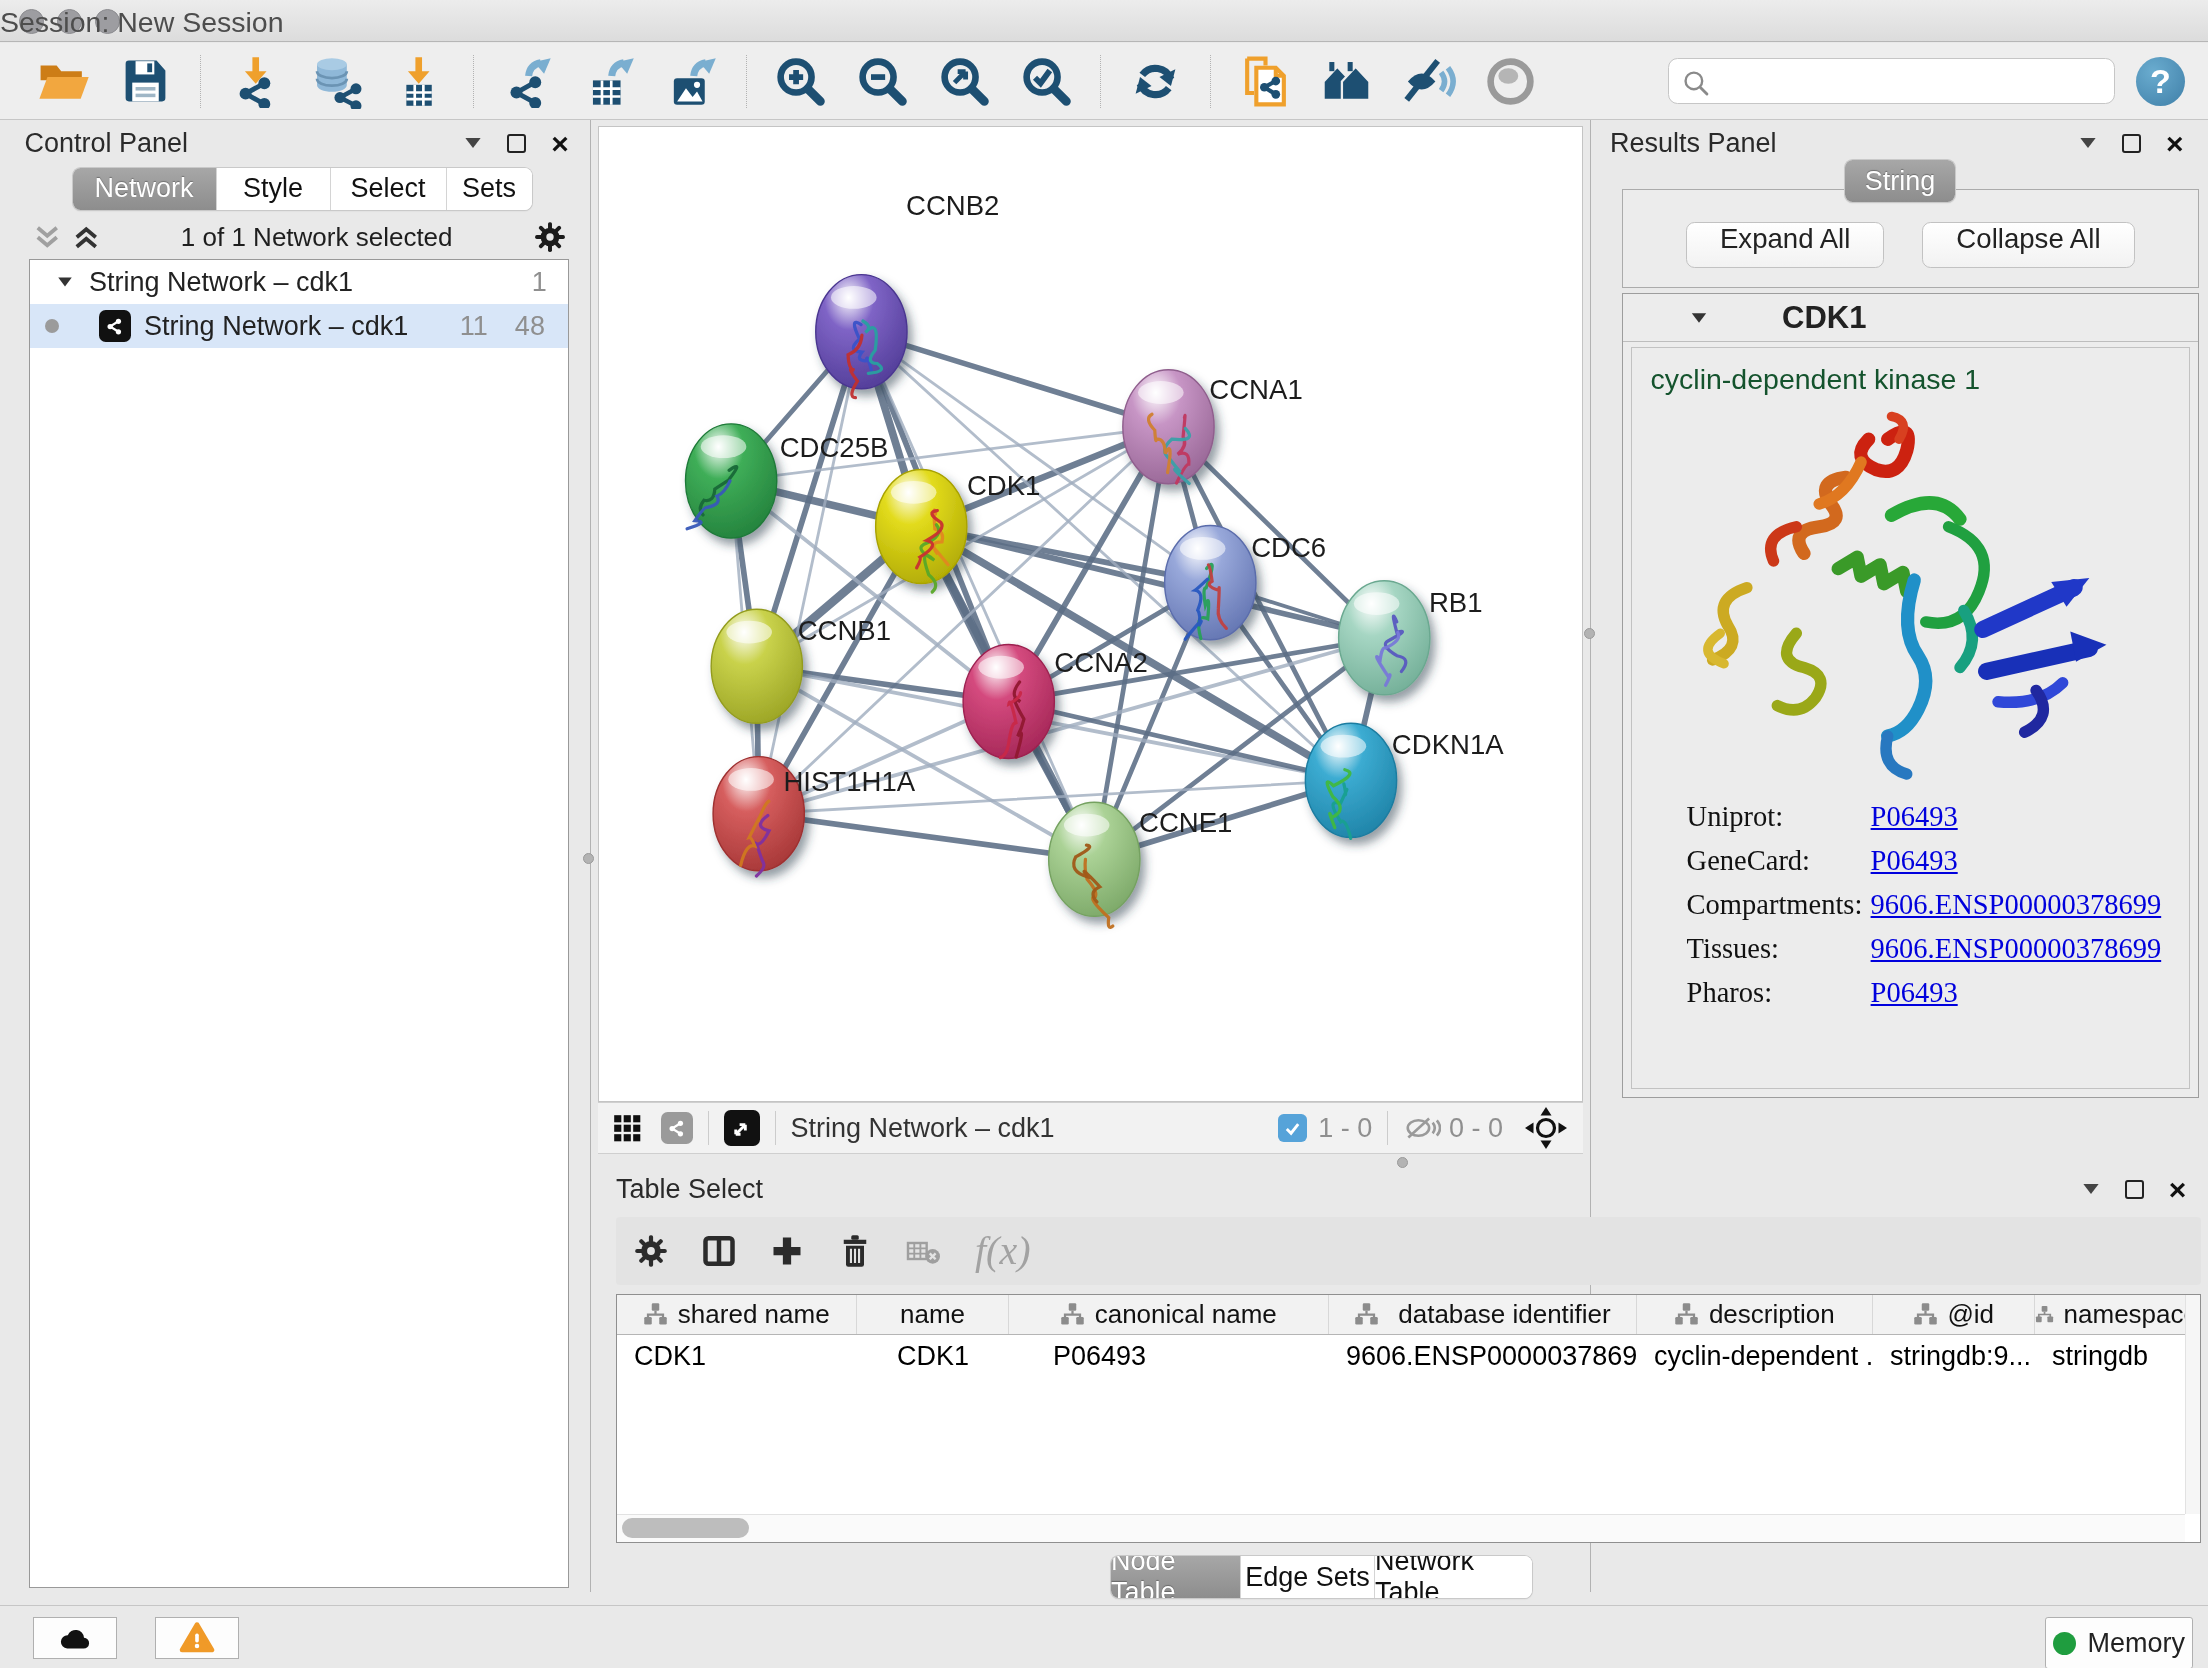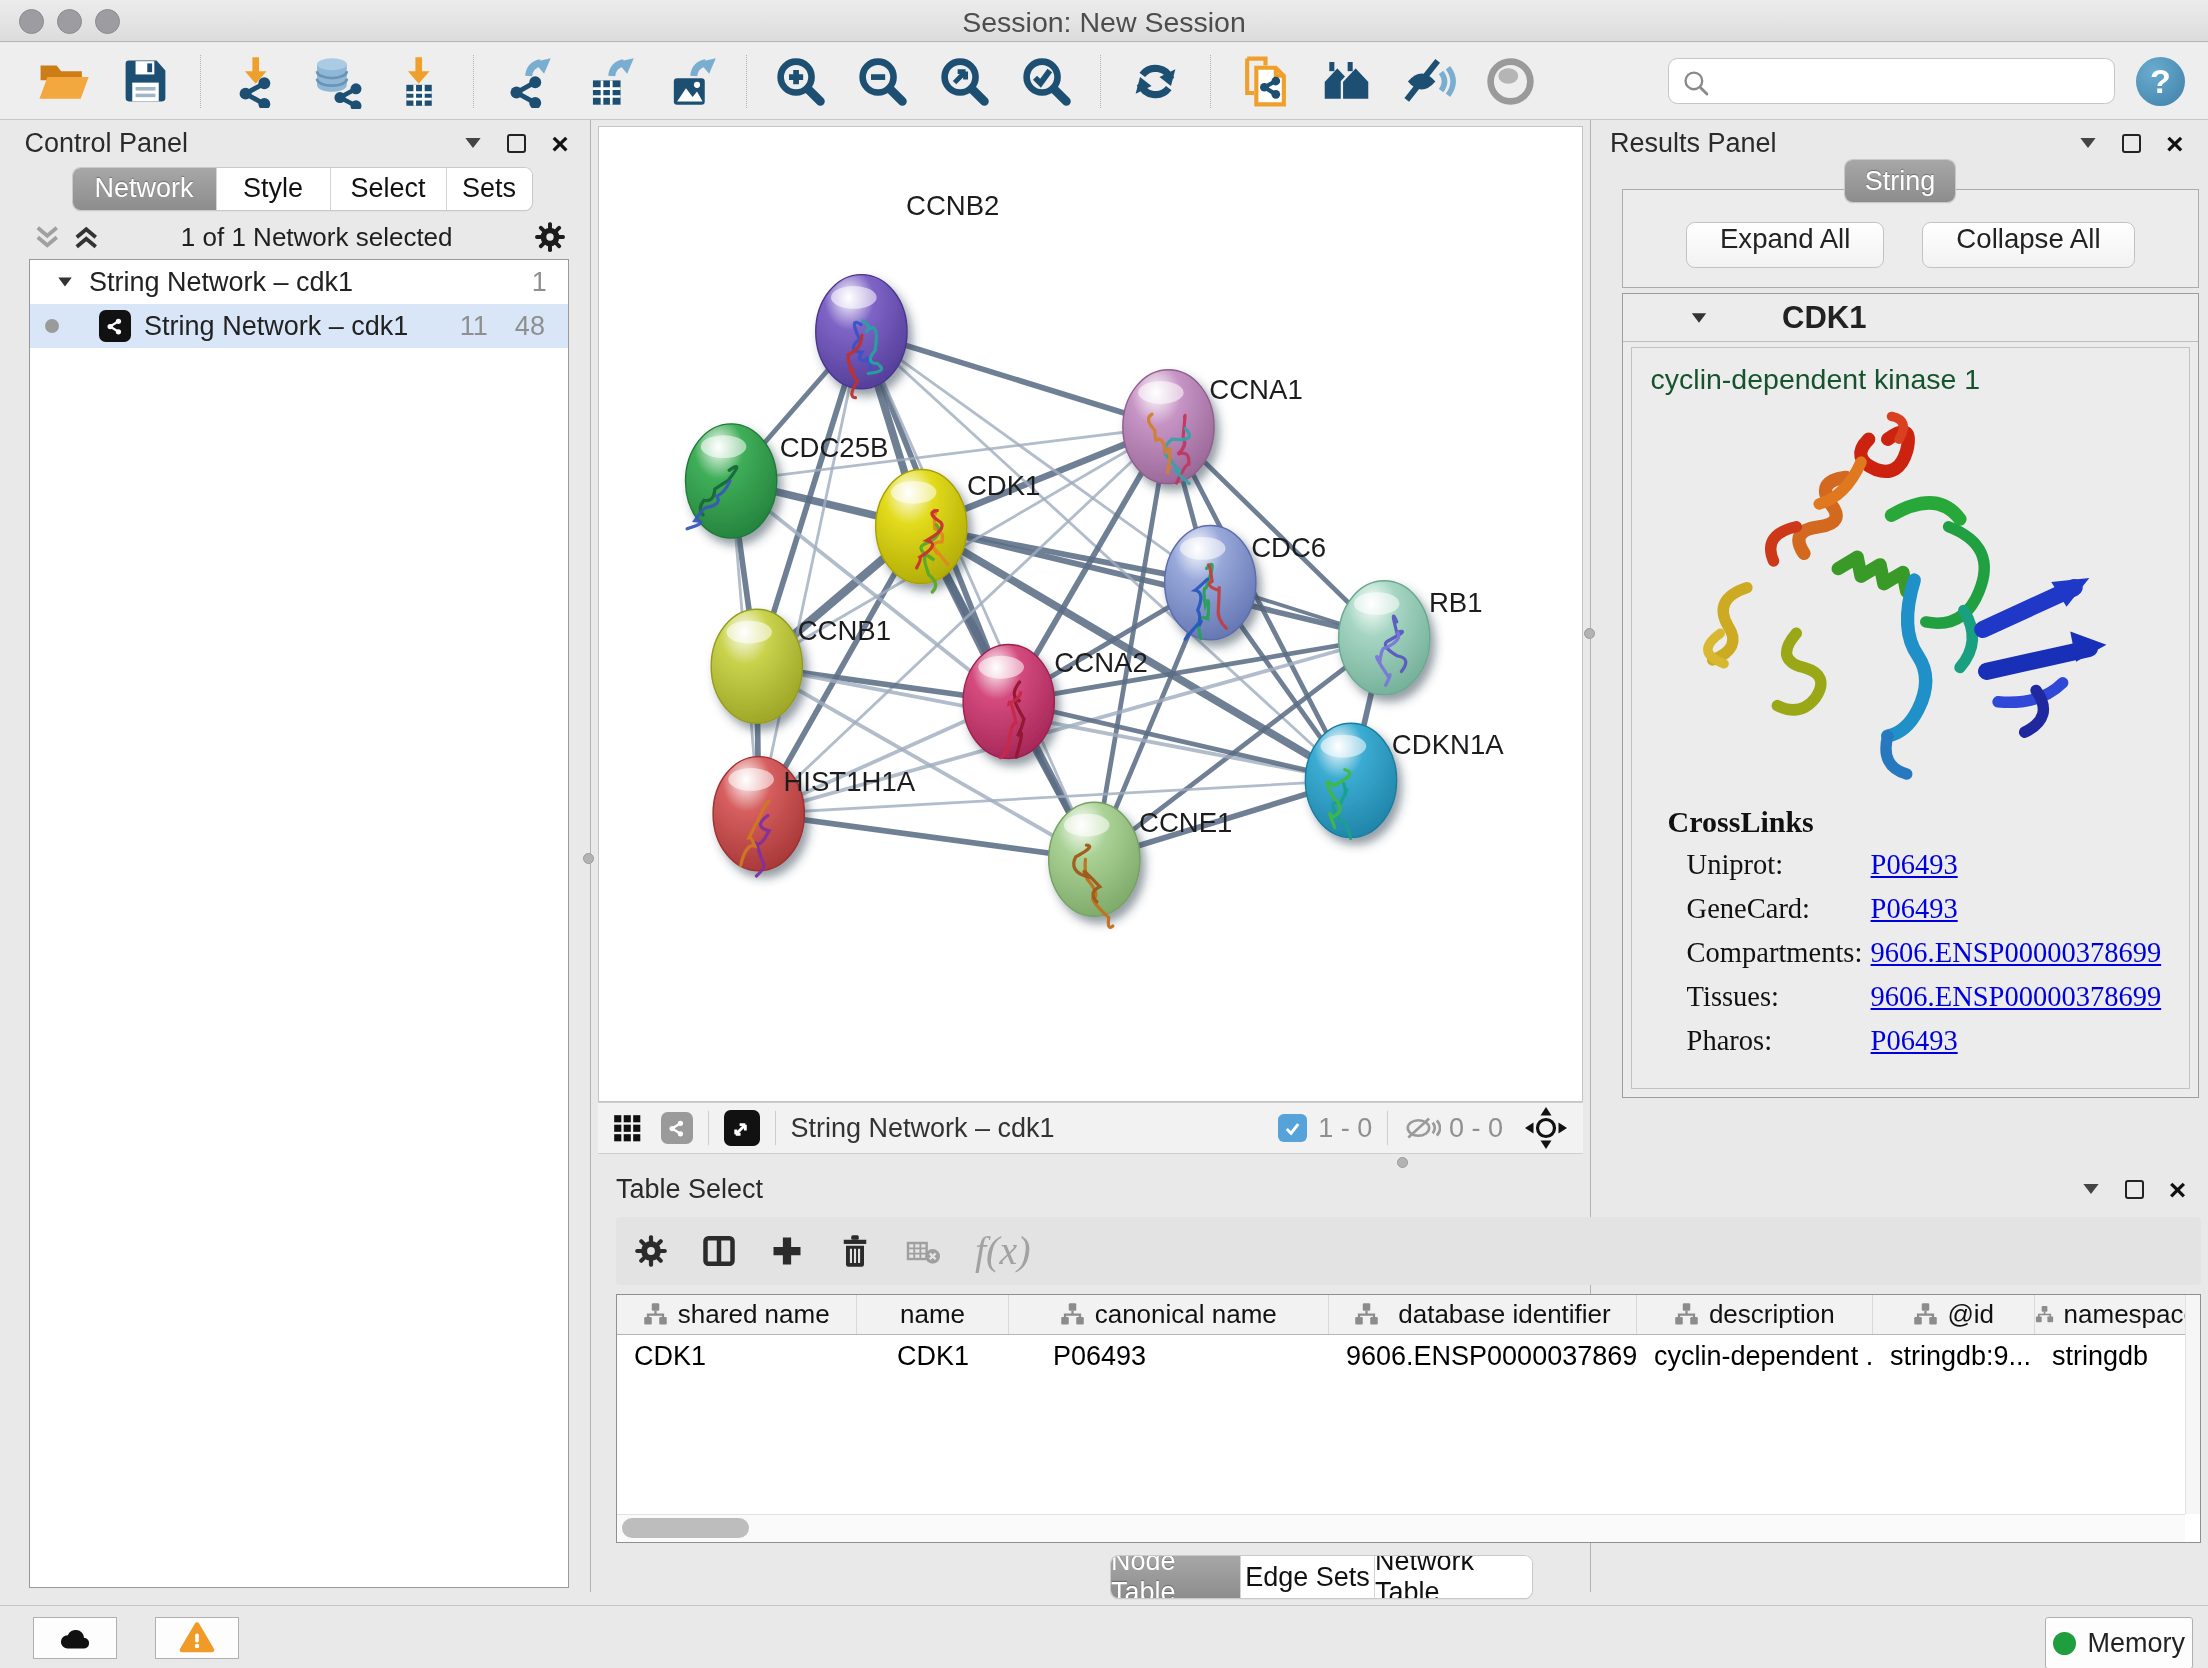--- a/index.html
+++ b/index.html
@@ -3,21 +3,21 @@
 <meta charset="utf-8">
 <style>
   * { box-sizing: border-box; margin: 0; padding: 0; }
   html,body { width:2208px; height:1668px; }
   body { font-family:"Liberation Sans","DejaVu Sans",sans-serif; background:#e9e9e9; position:relative; overflow:hidden; color:#222; }
   .abs { position:absolute; }
 
   
   .titlebar { left:0; top:0; width:2208px; height:42px; background:linear-gradient(#ececec,#dcdcdc); border-bottom:1px solid #b6b6b6; }
   .tl { position:absolute; top:8.6px; width:25px; height:25px; border-radius:50%; background:#9d9da1; border:1px solid #8b8b8f; }
-  .win-title { position:absolute; left:0; right:0; top:5.7px; text-align:center; font-size:28.5px; color:#4d4d4d; font-weight:500; }
+  .win-title { position:absolute; left:0; right:0; top:5.7px; text-align:left; font-size:28.5px; color:#4d4d4d; font-weight:500; }
 
   
   .toolbar { left:0; top:43px; width:2208px; height:77px; background:#eeeeee; border-bottom:1px solid #c6c6c6; display:flex; align-items:center; padding:0 23px; }
   .tbtn { width:57px; height:57px; display:flex; align-items:center; justify-content:center; margin:0 12.4px; flex:0 0 auto; }
   .tsep { width:0; height:53px; border-left:1.9px dotted #b2b2b2; margin:0 13.3px; flex:0 0 auto; }
   .searchbox { margin-left:auto; width:447px; height:46px; background:#fff; border:1.4px solid #c6c6c6; border-radius:9.5px; position:relative; flex:0 0 auto; }
   .searchbox input { position:absolute; left:49px; top:0; width:385px; height:42px; border:none; outline:none; font-size:27px; background:transparent; }
   .helpbtn { width:49px; height:49px; border-radius:50%; background:radial-gradient(circle at 35% 30%, #6aaccf, #3f7fa8); color:#fff; font-size:34px; font-weight:bold; display:flex; align-items:center; justify-content:center; margin-left:21px; flex:0 0 auto; }
 
   
@@ -628,21 +628,20 @@
           <path d="M132 92 q-8 26 2 40 q8 12 0 28 q-6 12 -16 14" stroke="#2090c8" stroke-width="7"></path>
           <path d="M118 174 q-4 16 10 20" stroke="#2878c0" stroke-width="6"></path>
           <path d="M168 118 L216 96" stroke="#2038c8" stroke-width="9"></path>
           <path d="M170 140 L224 128" stroke="#1830b8" stroke-width="9"></path>
           <path d="M176 156 q22 2 34 -10" stroke="#3048d8" stroke-width="6"></path>
           <path d="M196 150 q10 14 -6 22" stroke="#2028a0" stroke-width="6"></path>
         </g>
         <polygon points="224,91 204,93 212,106" fill="#2038c8"></polygon>
         <polygon points="233,126 214,119 217,135" fill="#1830b8"></polygon>
       </svg>
-      <div class="serif cl-title">CrossLinks</div>
       <div>
           <div class="cl-row serif">
             <span class="cl-label">Uniprot:</span>
             <a class="cl-value">P06493</a>
           </div>
           <div class="cl-row serif">
             <span class="cl-label">GeneCard:</span>
             <a class="cl-value">P06493</a>
           </div>
           <div class="cl-row serif">

